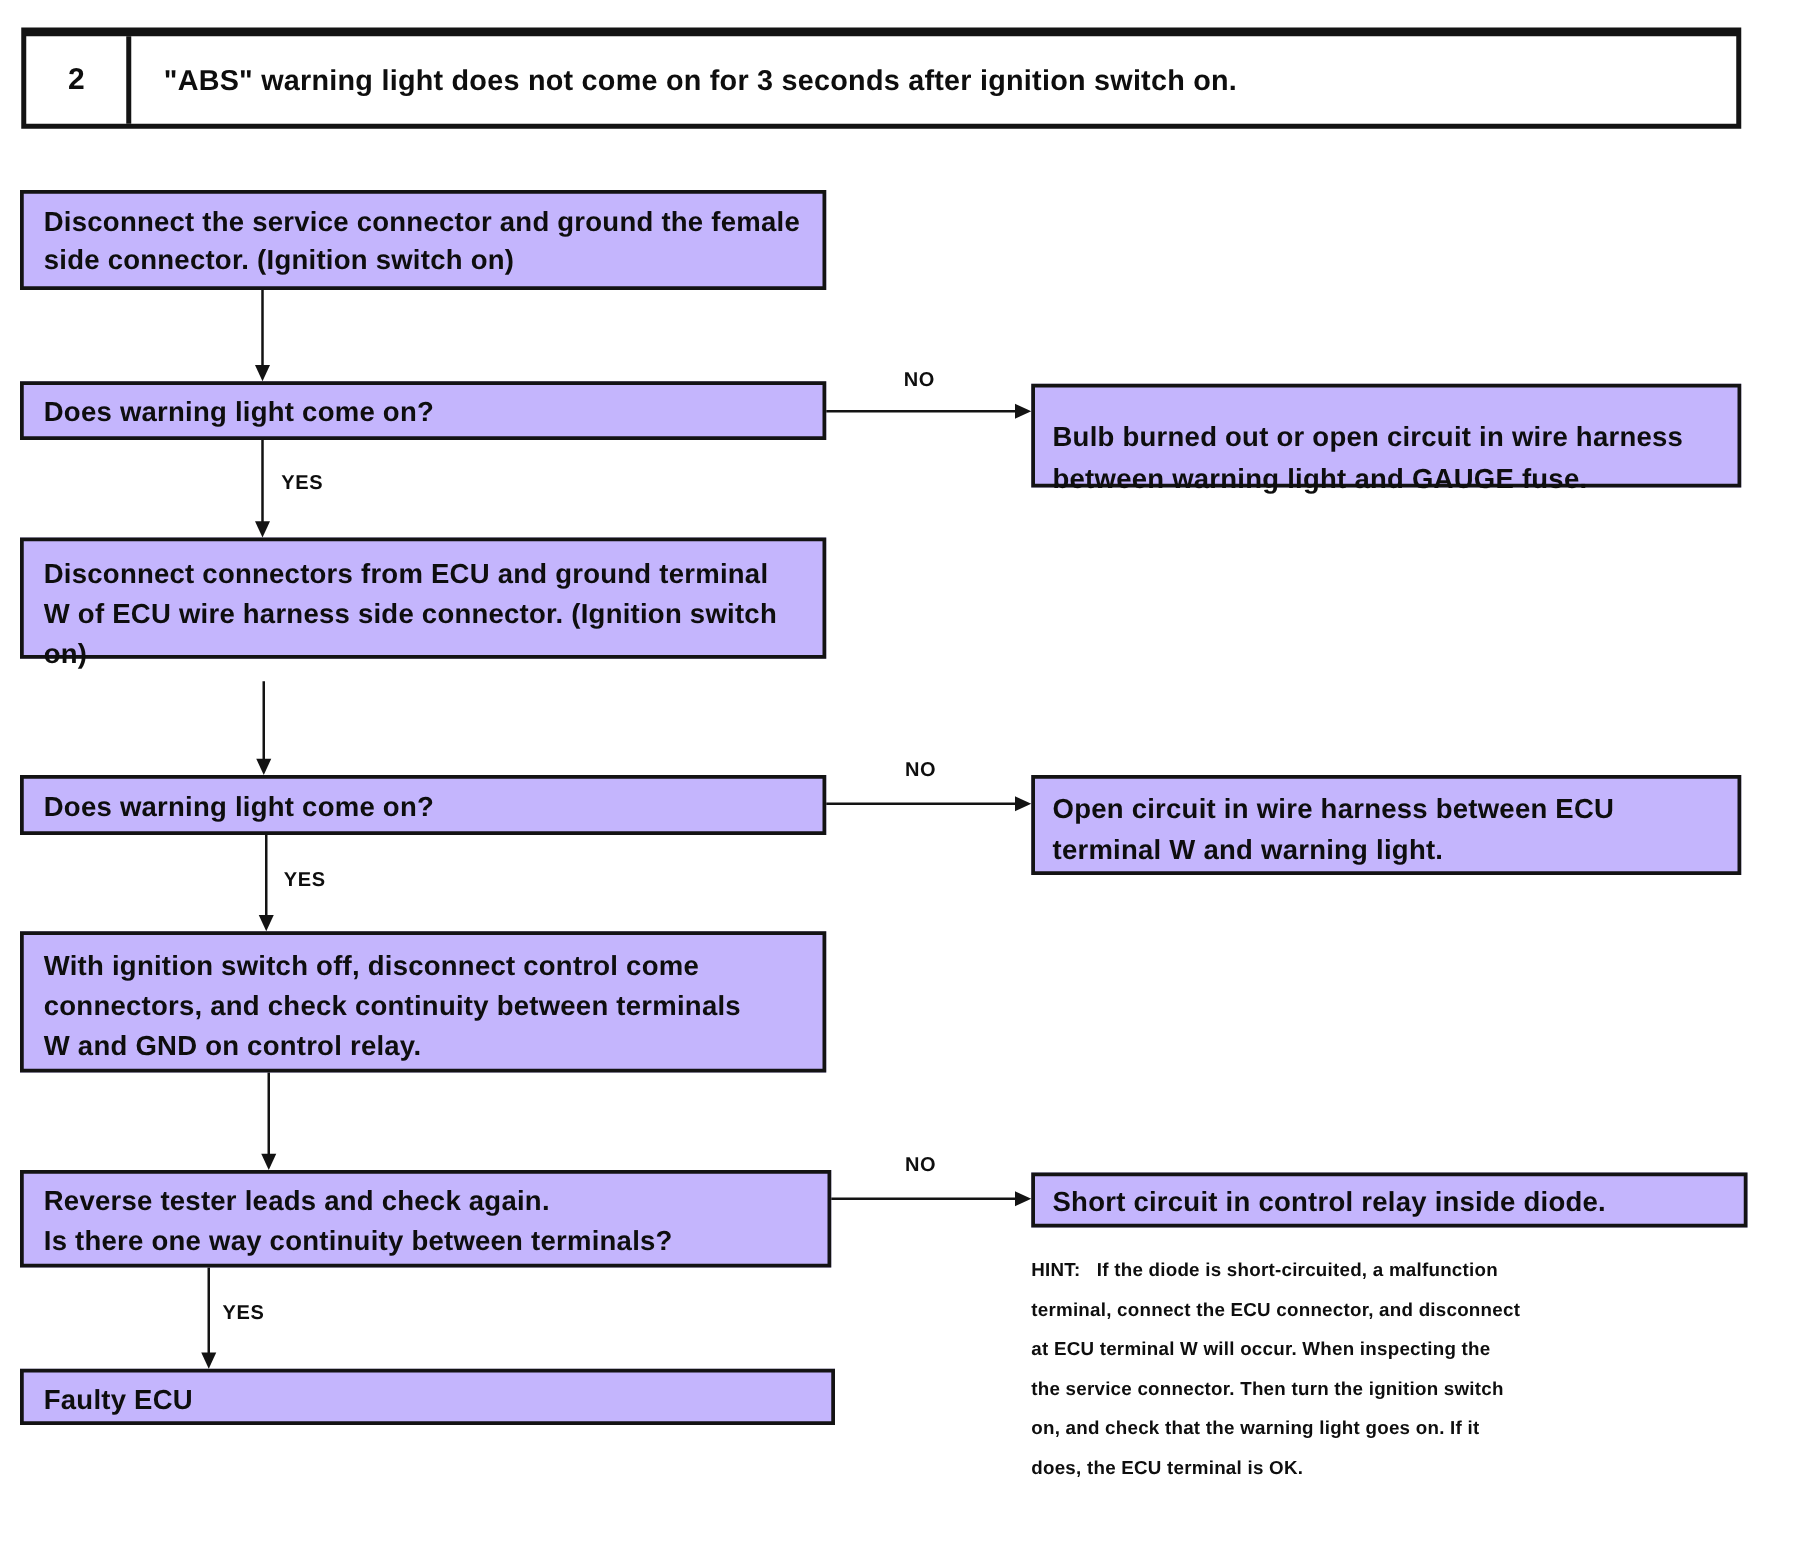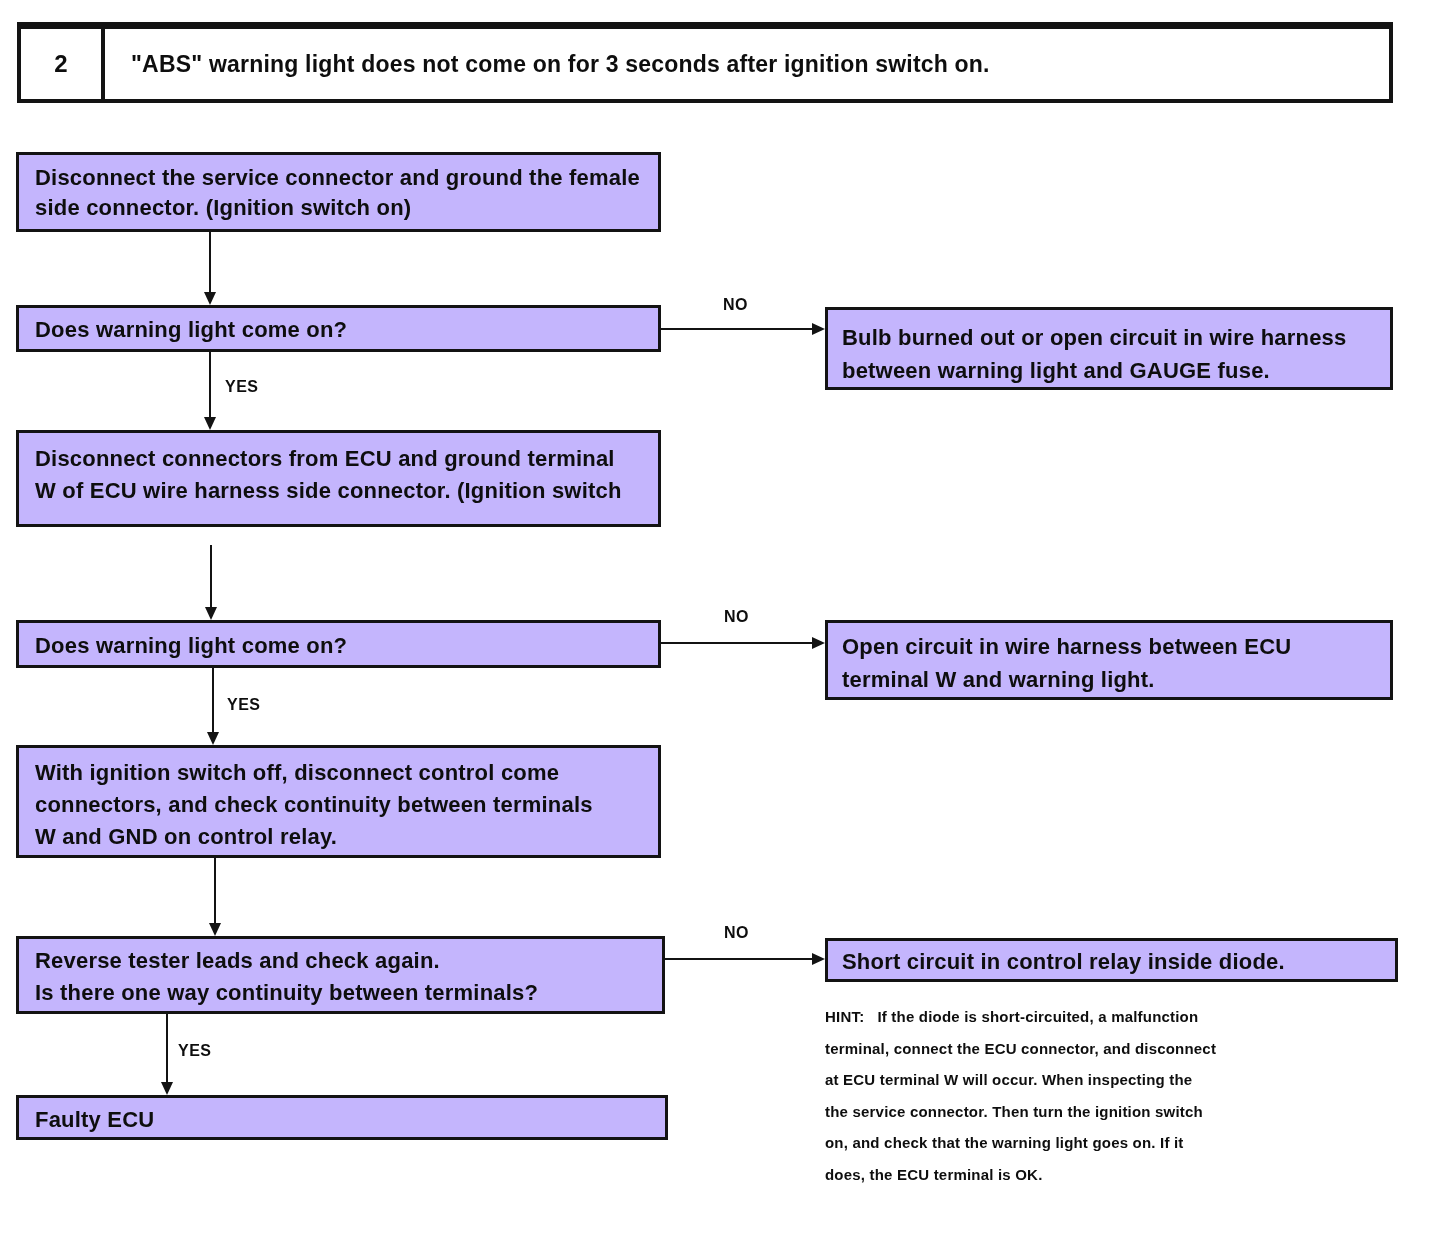--- a/index.html
+++ b/index.html
@@ -41,21 +41,21 @@
     letter-spacing: 0.2px;
   }
   .fbox .ln { white-space: pre; }
   .box-step1 { left: 16px; top: 152px; width: 645px; height: 80px; }
   .box-q1    { left: 16px; top: 305px; width: 645px; height: 47px; padding-top: 7px; }
   .box-step2 { left: 16px; top: 430px; width: 645px; height: 97px; line-height: 32px; padding-top: 10px; }
   .box-q2    { left: 16px; top: 620px; width: 645px; height: 48px; padding-top: 8px; }
   .box-step3 { left: 16px; top: 745px; width: 645px; height: 113px; line-height: 32px; padding-top: 9px; }
   .box-q3    { left: 16px; top: 936px; width: 649px; height: 78px; line-height: 32px; padding-top: 6px; }
   .box-final { left: 16px; top: 1095px; width: 652px; height: 45px; padding-top: 7px; }
-  .box-r1    { left: 825px; top: 307px; width: 568px; height: 83px; line-height: 33px; padding: 11px 14px; }
+  .box-r1    { left: 825px; top: 307px; width: 568px; height: 83px; line-height: 33px; padding: 23px 14px; }
   .box-r2    { left: 825px; top: 620px; width: 568px; height: 80px; line-height: 33px; padding: 7px 14px; }
   .box-r3    { left: 825px; top: 938px; width: 573px; height: 44px; padding: 6px 14px; }
   
   .vline { position: absolute; width: 2px; background: #131313; }
   .hline { position: absolute; height: 2px; background: #131313; }
   .arr-down {
     position: absolute; width: 0; height: 0;
     border-left: 6px solid transparent; border-right: 6px solid transparent;
     border-top: 13px solid #131313;
   }
@@ -89,20 +89,21 @@
     <div class="ln">side connector. (Ignition switch on)</div>
   </div>
 
   <div class="fbox box-q1">
     <div class="ln">Does warning light come on?</div>
   </div>
 
   <div class="fbox box-step2">
     <div class="ln">Disconnect connectors from ECU and ground terminal</div>
     <div class="ln">W of ECU wire harness side connector. (Ignition switch</div>
+    <div class="ln">on)</div>
   </div>
 
   <div class="fbox box-q2">
     <div class="ln">Does warning light come on?</div>
   </div>
 
   <div class="fbox box-step3">
     <div class="ln">With ignition switch off, disconnect control come</div>
     <div class="ln">connectors, and check continuity between terminals</div>
     <div class="ln">W and GND on control relay.</div>

